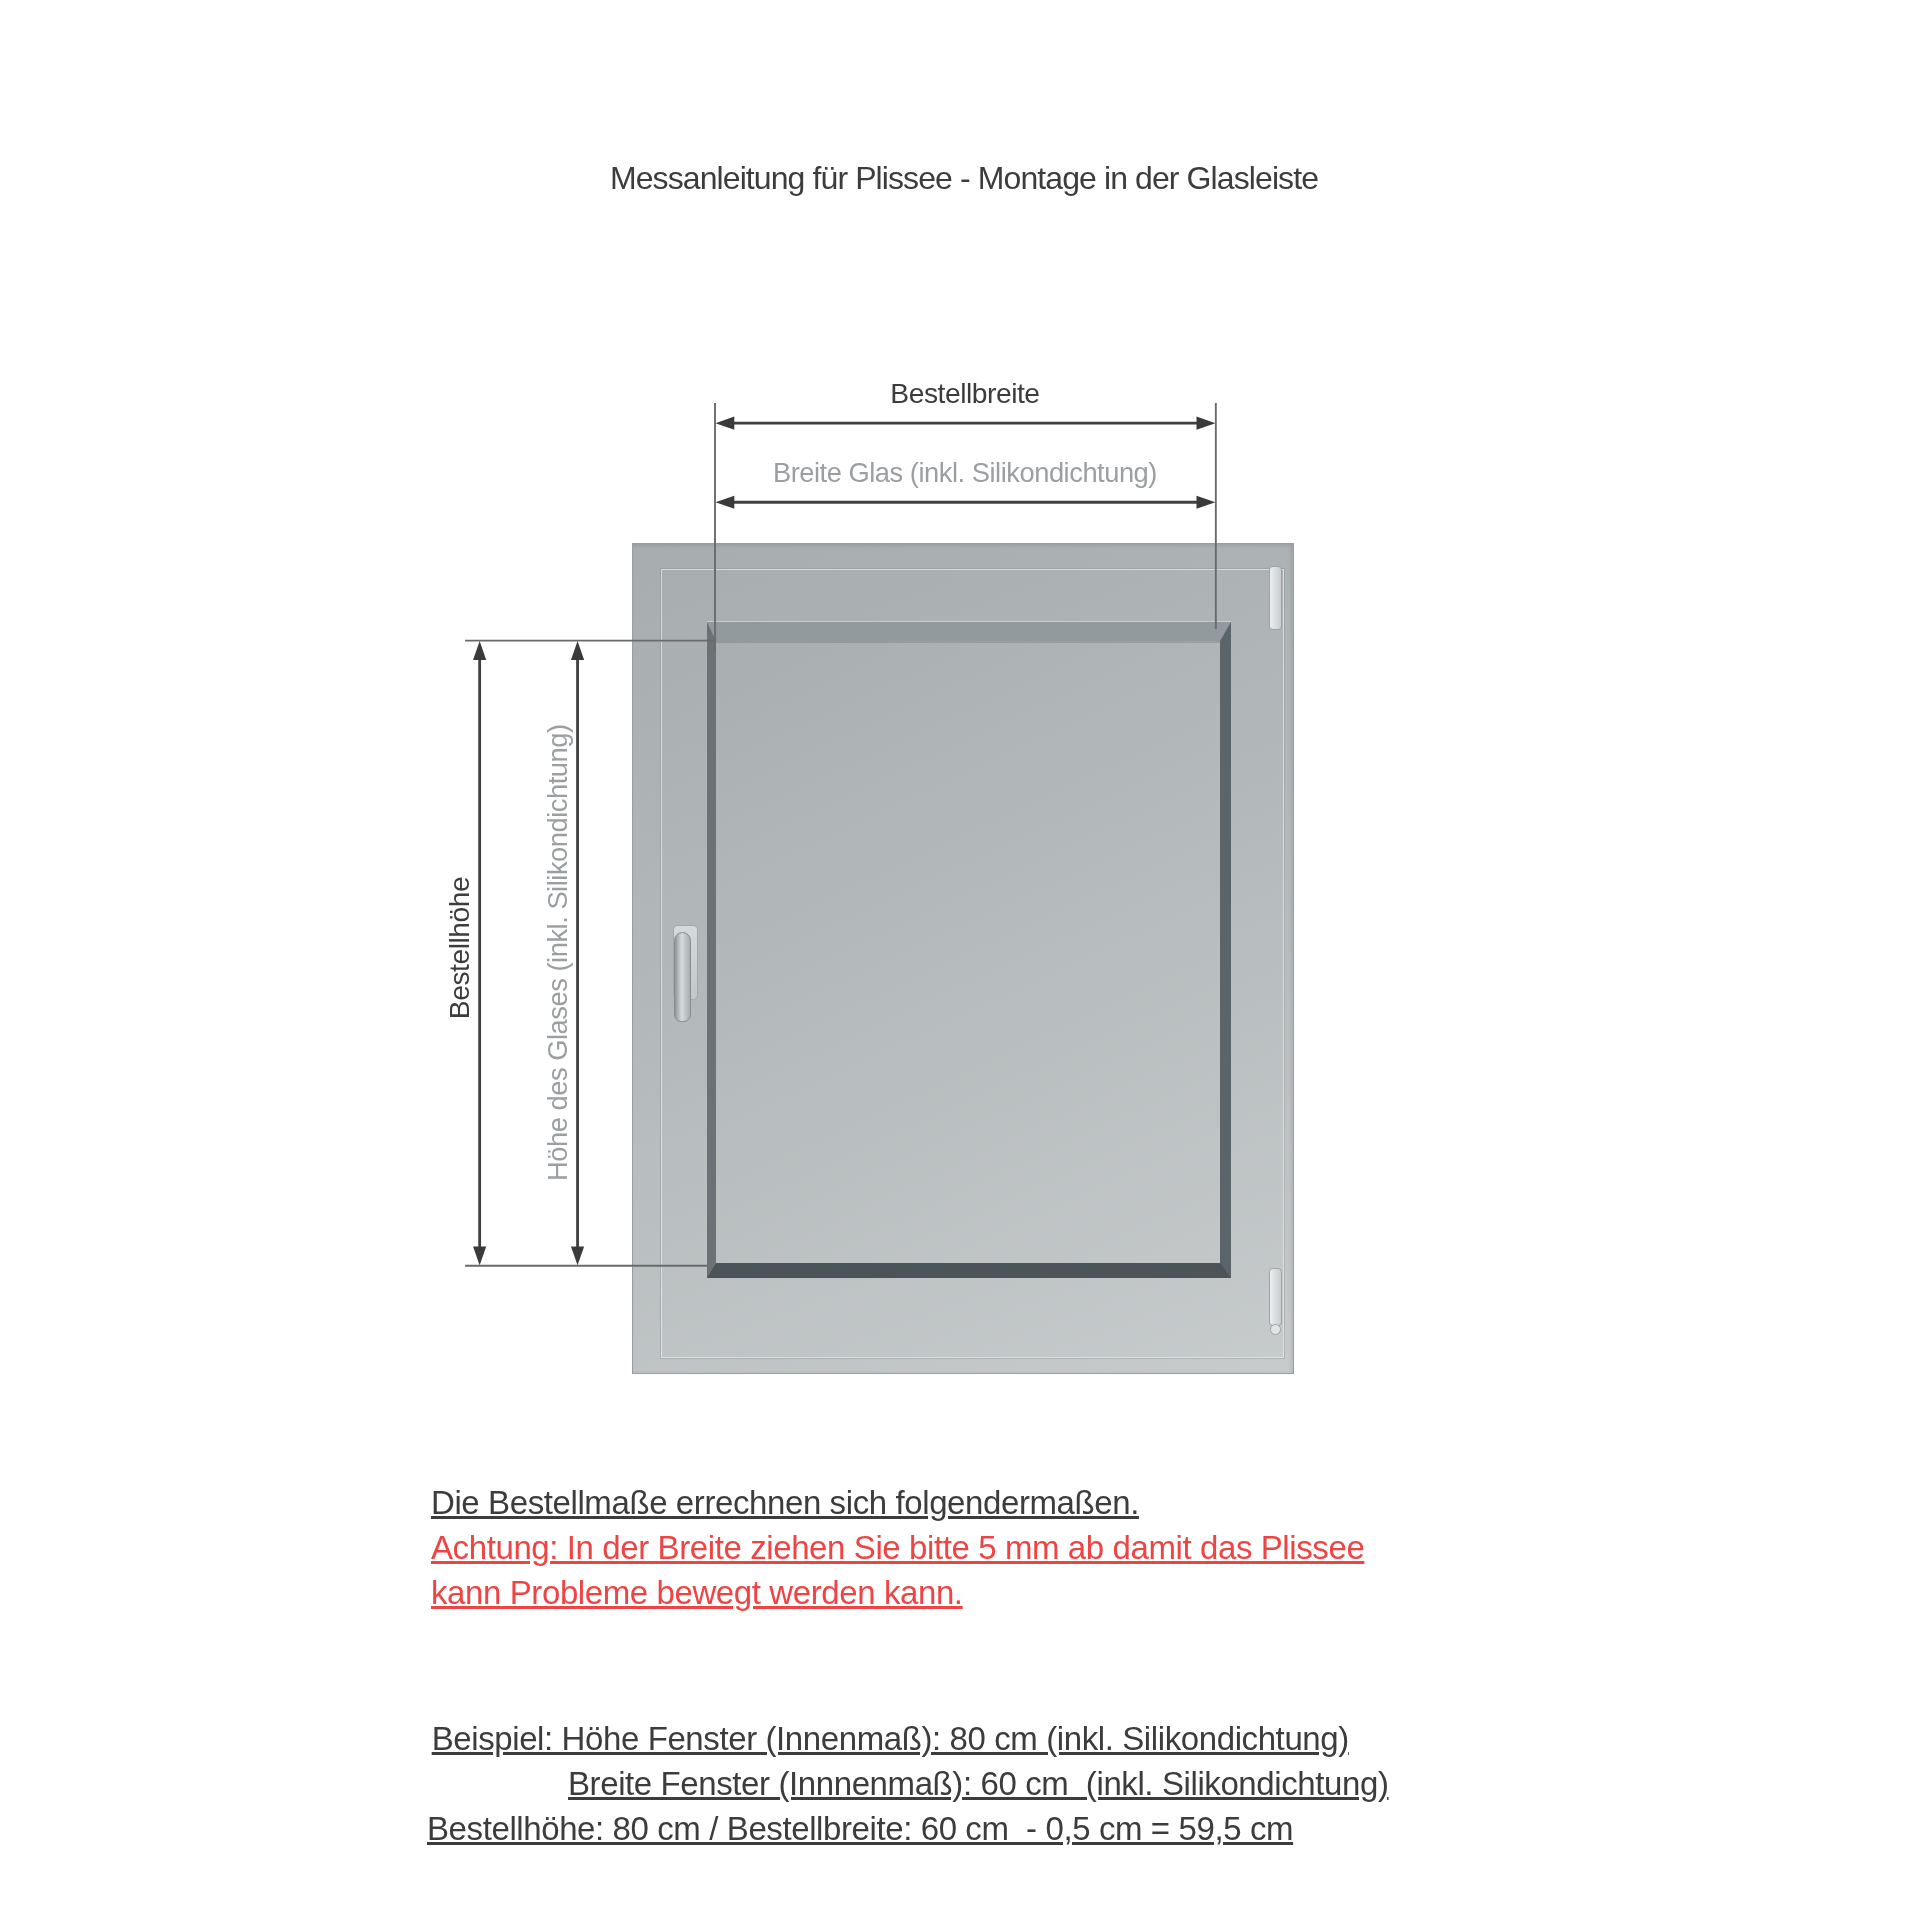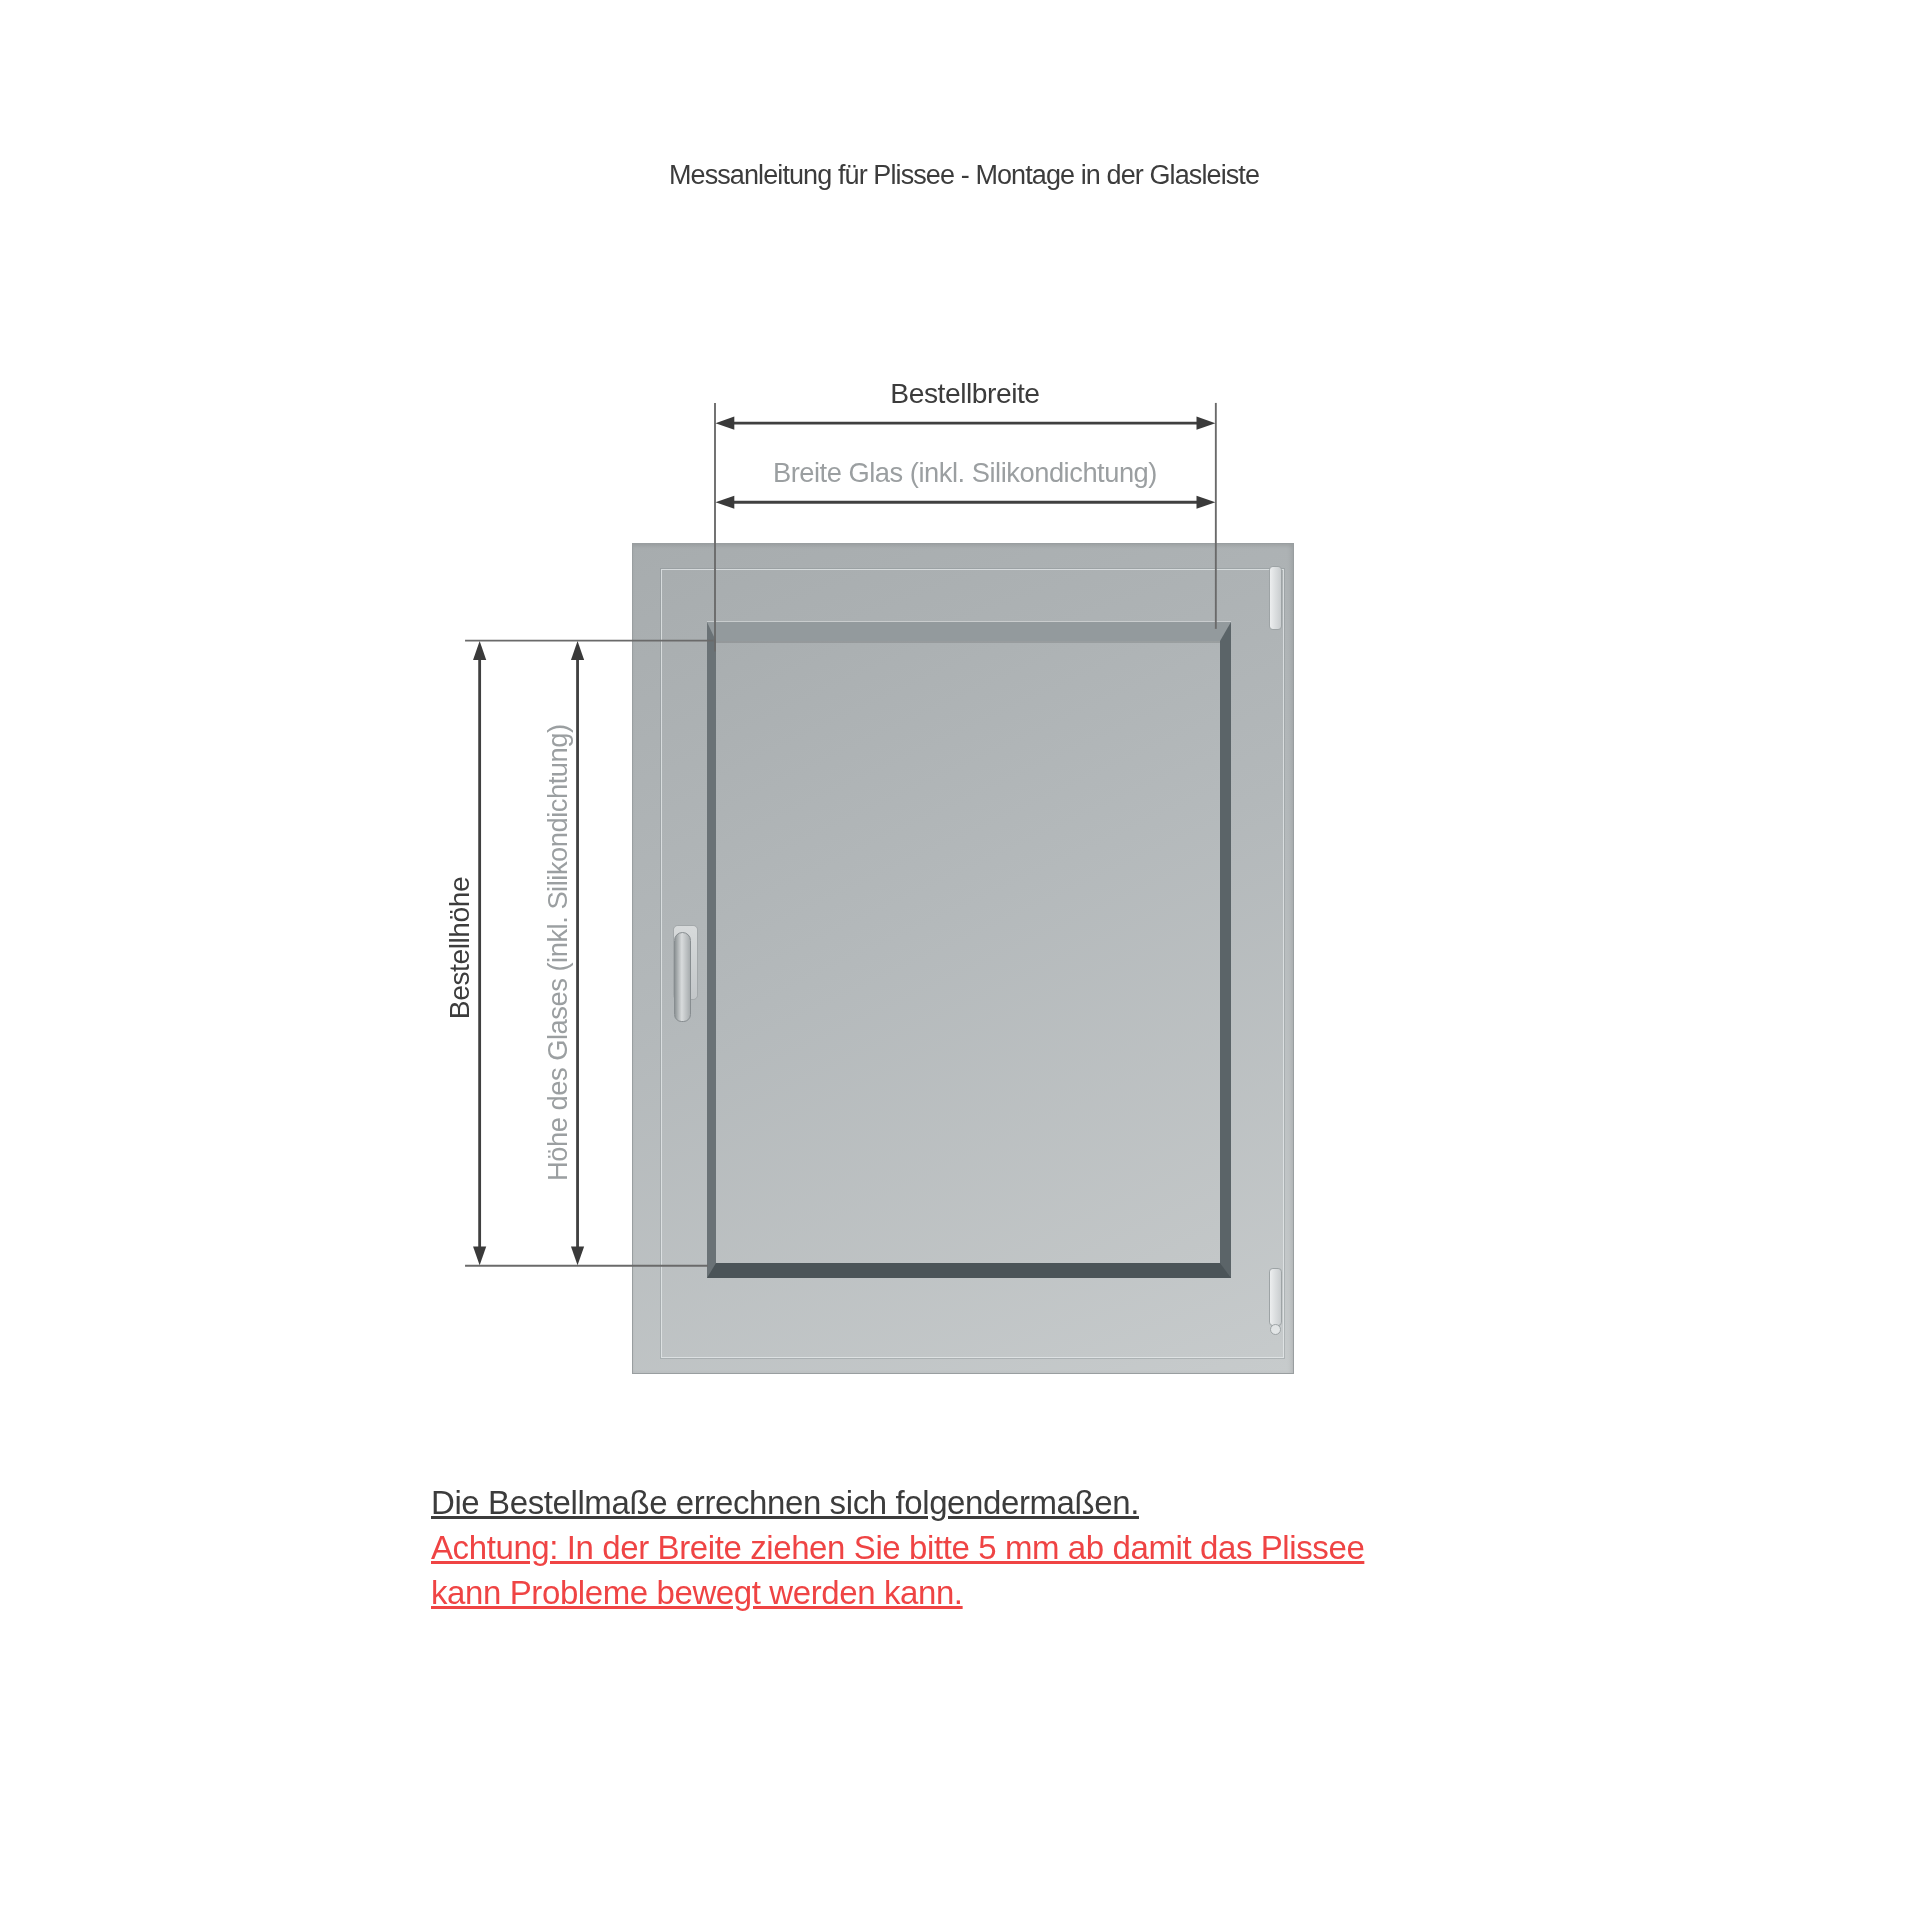--- a/index.html
+++ b/index.html
@@ -2,21 +2,21 @@
 <html style="font-size:15px"><head>
 <meta charset="utf-8">
 <style>
   html,body{margin:0;padding:0;background:#ffffff;}
   .canvas{
     position:relative;width:1928px;height:1928px;background:#ffffff;overflow:hidden;
     font-family:"Liberation Sans", sans-serif;color:#3c3c3c;
   }
   .title{
     position:absolute;left:0;top:160px;width:1928px;margin:0;
-    text-align:center;font-size:27px;font-weight:400;letter-spacing:-0.9px;color:#3c3c3c;
+    text-align:center;font-size:32px;font-weight:400;letter-spacing:-0.9px;color:#3c3c3c;
   }
   
   .win-frame{
     position:absolute;left:632px;top:543px;width:662px;height:831px;
     background:linear-gradient(160deg,#a7acae 0%,#b3b8ba 45%,#c7cbcc 100%);
     border:0.9px solid #999ea0;box-sizing:border-box;
     box-shadow:inset -2.8px 0 3.8px rgba(0,0,0,0.06), inset 0 2.8px 2.8px rgba(0,0,0,0.05);
   }
   .win-inner-line{
     position:absolute;left:28px;top:25.4px;width:623px;height:789px;
@@ -114,15 +114,20 @@
     <polygon class="head" points="613.5,1344 606.5,1324 620.5,1324"></polygon>
     <text class="lbl-gray" transform="rotate(-90 592 1012)" x="592" y="1012" text-anchor="middle" dominant-baseline="central">Höhe des Glases (inkl. Silikondichtung)</text>
   </svg>
 
   <div class="tblock block1">
     <div class="tl">Die Bestellmaße errechnen sich folgendermaßen.</div>
     <div class="tl red">Achtung: In der Breite ziehen Sie bitte 5 mm ab damit das Plissee</div>
     <div class="tl red">kann Probleme bewegt werden kann.</div>
   </div>
 
+  <div class="tblock block2">
+    <div class="tl indent1">Beispiel: Höhe Fenster (Innenmaß): 80 cm (inkl. Silikondichtung)</div>
+    <div class="tl indent2">Breite Fenster (Innnenmaß): 60 cm  (inkl. Silikondichtung)</div>
+    <div class="tl">Bestellhöhe: 80 cm / Bestellbreite: 60 cm  - 0,5 cm = 59,5 cm</div>
+  </div>
 
 </div>
 
 
 </body></html>

